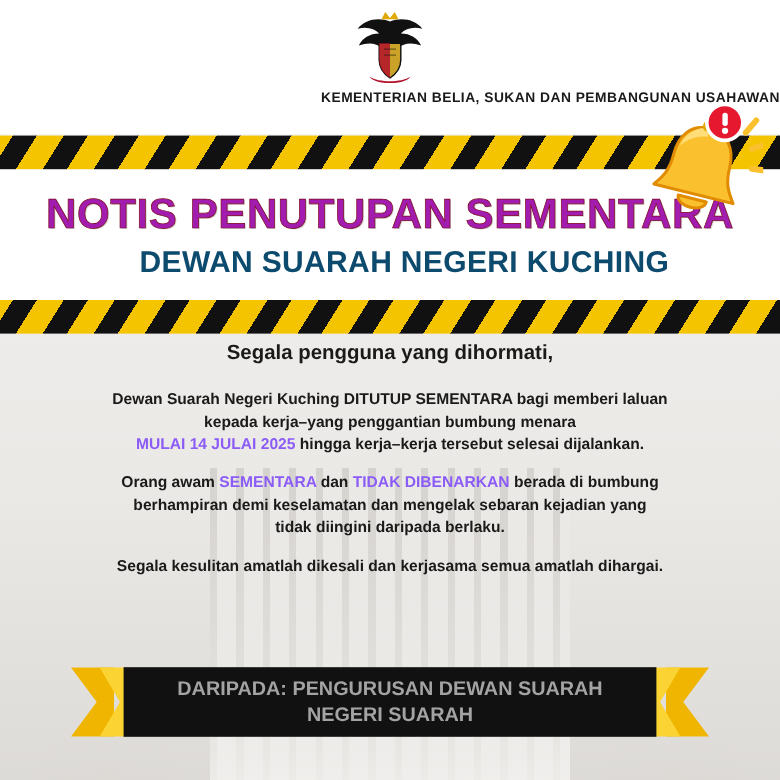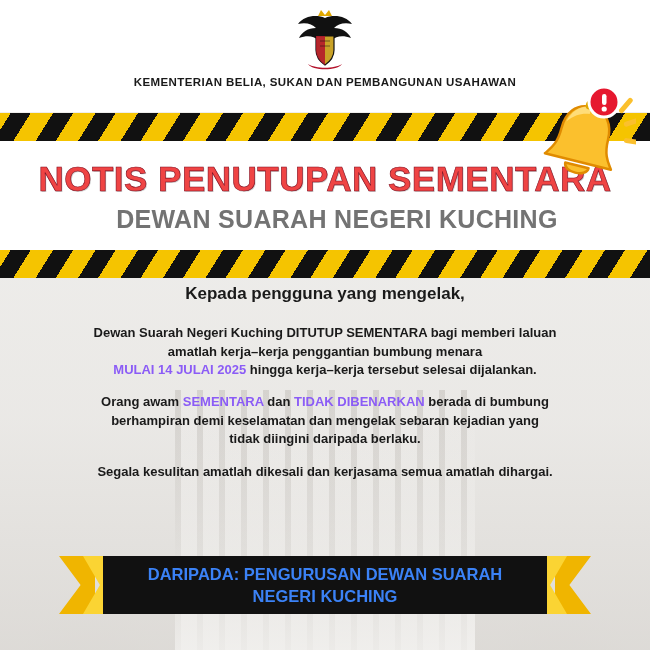--- a/index.html
+++ b/index.html
@@ -34,21 +34,21 @@
     background:
       linear-gradient(to bottom, rgba(255,255,255,0) 0%, rgba(245,244,242,0.55) 75%, rgba(245,244,242,0.8) 100%),
       repeating-linear-gradient(90deg, rgba(150,144,136,0.25) 0 6px, rgba(255,255,255,0) 6px 22px);
   }
 
   
   .header {
     position: relative;
     height: 112px;
     background: #ffffff;
-    text-align: center;
+    text-align: right;
     padding-top: 8px;
   }
   .crest { margin: 0 auto; width: 62px; height: 64px; position: relative; }
   .ministry {
     margin-top: 4px;
     font-size: 11.5px;
     font-weight: bold;
     letter-spacing: 0.4px;
     color: #1a1a1a;
   }
@@ -70,30 +70,30 @@
     position: absolute;
     left: 0; top: 141px; width: 100%; height: 109px;
     background: #ffffff;
     z-index: 3;
     text-align: center;
     padding-top: 18px;
   }
   .title-main {
     font-size: 35px;
     font-weight: bold;
-    color: #ef4444;
+    color: #a21caf;
     letter-spacing: 0.5px;
     -webkit-text-stroke: 0.6px #7d0a1c;
     text-shadow: 1px 1px 0 rgba(0,0,0,0.18);
   }
   .title-sub {
     margin-top: 6px;
     font-size: 25px;
     font-weight: bold;
-    color: #737373;
+    color: #0c4a6e;
     letter-spacing: 0.3px;
     padding-left: 24px;
   }
 
   
   .bell-wrap {
     position: absolute;
     right: 14px; top: 86px;
     width: 110px; height: 100px;
     z-index: 6;
@@ -135,21 +135,21 @@
     position: absolute; left: 24px; top: 0; width: 26px; height: 58px;
     background: #fbd433; clip-path: polygon(0 0, 100% 0, 100% 100%, 0 100%, 65% 50%);
   }
   .ribbon .arrow-r2 {
     position: absolute; right: 24px; top: 0; width: 26px; height: 58px;
     background: #fbd433; clip-path: polygon(0 0, 100% 0, 35% 50%, 100% 100%, 0 100%);
   }
   .ribbon .body {
     position: absolute; left: 44px; right: 44px; top: 0; height: 58px;
     background: #111111;
-    color: #3b82f6;
+    color: #a3a3a3;
     display: flex; flex-direction: column;
     align-items: center; justify-content: center;
     font-size: 16.5px; font-weight: bold; line-height: 1.35;
   }
 </style>
 </head>
 <body>
 
 <div id="poster">
 
@@ -190,41 +190,41 @@
         <path d="M38 66 C38 76 62 76 62 66 Z" fill="#fbc02d" stroke="#e08b00" stroke-width="2.5" stroke-linejoin="round"></path>
         <path d="M88 14 L104 4 M92 30 L110 28 M80 2 L86 -10" stroke="#fbc02d" stroke-width="5" stroke-linecap="round"></path>
       </g>
       <circle cx="78" cy="16" r="15" fill="#e6182f" stroke="#ffffff" stroke-width="3"></circle>
       <rect x="76" y="8" width="4.5" height="11" rx="2.2" fill="#ffffff"></rect>
       <circle cx="78.2" cy="23" r="2.6" fill="#ffffff"></circle>
     </svg>
   </div>
 
   <div class="content">
-    <div class="p lead">Kepada pengguna yang mengelak,</div>
+    <div class="p lead">Segala pengguna yang dihormati,</div>
 
     <div class="p">
       <span>Dewan Suarah Negeri Kuching DITUTUP SEMENTARA bagi memberi laluan</span><br>
-      <span>amatlah kerja–kerja penggantian bumbung menara</span><br>
+      <span>kepada kerja–yang penggantian bumbung menara</span><br>
       <span class="red">MULAI 14 JULAI 2025</span><span> hingga kerja–kerja tersebut selesai dijalankan.</span>
     </div>
 
     <div class="p">
       <span>Orang awam </span><span class="red">SEMENTARA</span><span> dan </span><span class="red">TIDAK DIBENARKAN</span><span> berada di bumbung</span><br>
       <span>berhampiran demi keselamatan dan mengelak sebaran kejadian yang</span><br>
       <span>tidak diingini daripada berlaku.</span>
     </div>
 
     <div class="p">Segala kesulitan amatlah dikesali dan kerjasama semua amatlah dihargai.</div>
   </div>
 
   <div class="ribbon">
     <div class="arrow-l"></div>
     <div class="arrow-l2"></div>
     <div class="arrow-r"></div>
     <div class="arrow-r2"></div>
     <div class="body">
       <span>DARIPADA: PENGURUSAN DEWAN SUARAH</span>
-      <span>NEGERI KUCHING</span>
+      <span>NEGERI SUARAH</span>
     </div>
   </div>
 
 </div>
 
 </body></html>

